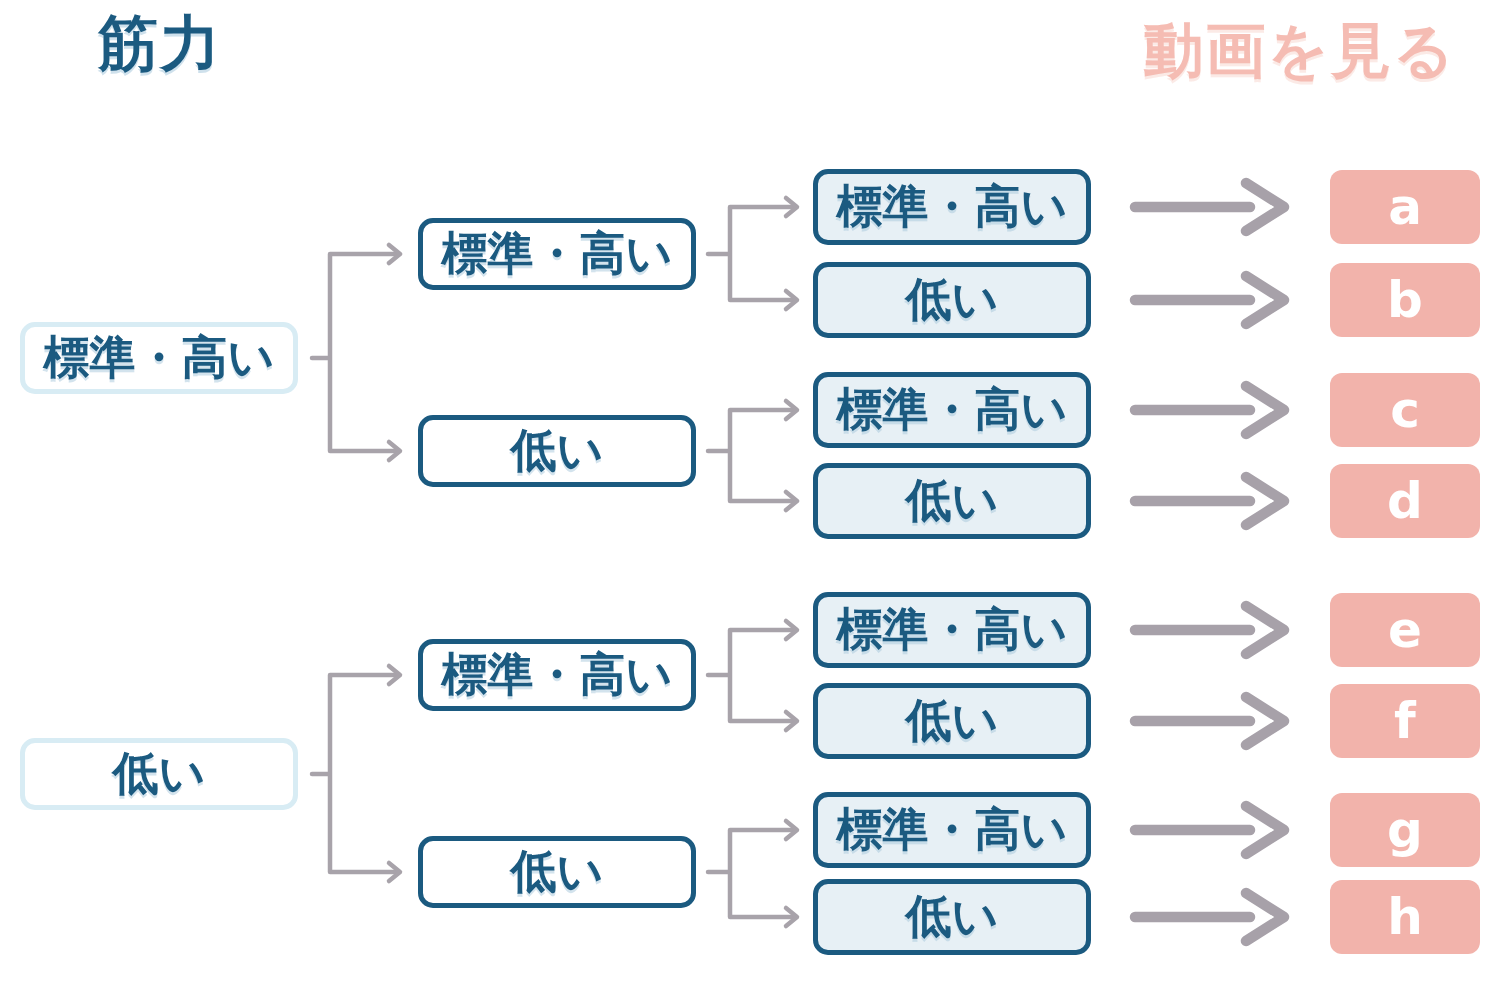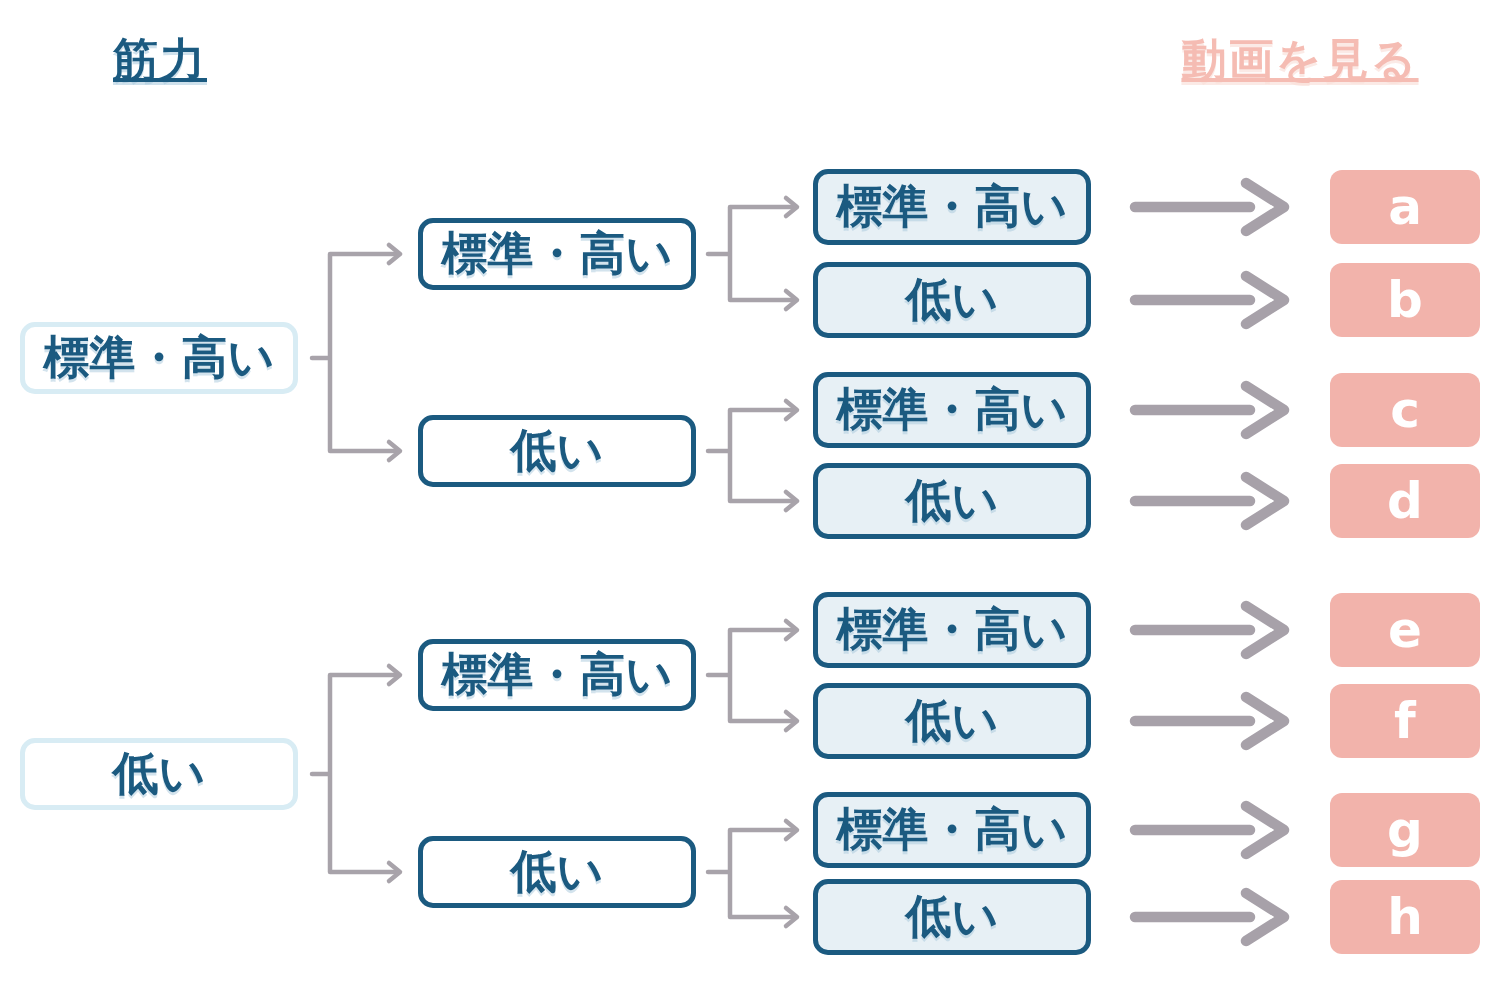--- a/index.html
+++ b/index.html
@@ -14,25 +14,25 @@
   }
   html,body{margin:0;padding:0;background:#fff;}
   .canvas{
     position:relative;width:1500px;height:1000px;background:#fff;overflow:hidden;
     font-family:"DejaVu Sans","Liberation Sans",sans-serif;
   }
   .wires{position:absolute;left:0;top:0;width:1500px;height:1000px;}
   .thin path{fill:none;stroke:var(--line-gray,#a8a3aa);stroke-width:4.5;stroke-linecap:round;stroke-linejoin:round;}
   .thick path{fill:none;stroke:var(--arrow-gray,#a7a1a9);stroke-width:10.5;stroke-linecap:round;stroke-linejoin:round;}
   .hdr{
-    position:absolute;top:16px;height:88px;display:flex;align-items:center;justify-content:center;
-    font-size:45px;font-weight:bold;color:var(--dark-blue,#1b5a80);letter-spacing:2px;
-    text-shadow:0 3px 0 rgba(168,200,220,.55);white-space:nowrap;text-decoration:underline;
+    position:absolute;top:0;height:88px;display:flex;align-items:center;justify-content:center;
+    font-size:60px;font-weight:bold;color:var(--dark-blue,#1b5a80);letter-spacing:2px;
+    text-shadow:0 3px 0 rgba(168,200,220,.55);white-space:nowrap;
   }
-  .hdr.pink{color:var(--pink-header,#f5bcb3);text-shadow:0 3px 0 rgba(249,222,216,.65);}
+  .hdr.pink{color:var(--pink-header,#f5bcb3);text-shadow:0 3px 0 rgba(249,222,216,.65);margin-top:7px;}
   .box{
     position:absolute;box-sizing:border-box;display:flex;align-items:center;justify-content:center;
     font-size:46px;font-weight:bold;color:var(--dark-blue,#1b5a80);
     text-shadow:0 3px 0 rgba(168,200,220,.5);white-space:nowrap;
   }
   .l1{left:20px;width:278px;height:72px;background:#fff;border:5px solid var(--pale-border,#d8ecf4);border-radius:15px;}
   .l2{left:418px;width:278px;height:72px;background:#fff;border:5px solid var(--dark-blue,#1b5a80);border-radius:15px;}
   .l3{left:813px;width:278px;height:76px;background:var(--box-fill,#e7f0f5);border:5px solid var(--dark-blue,#1b5a80);border-radius:15px;}
   .result{
     position:absolute;left:1330px;width:150px;height:74px;border-radius:12px;

